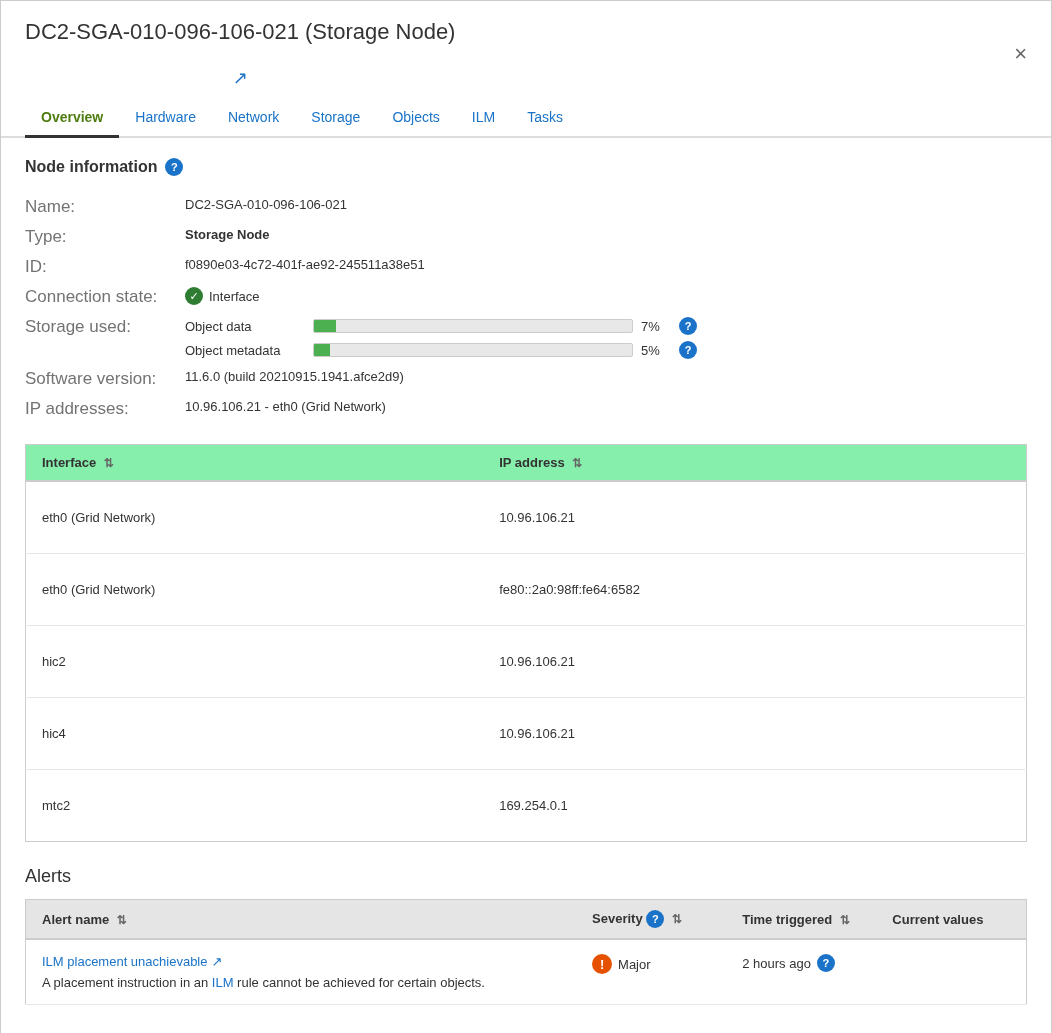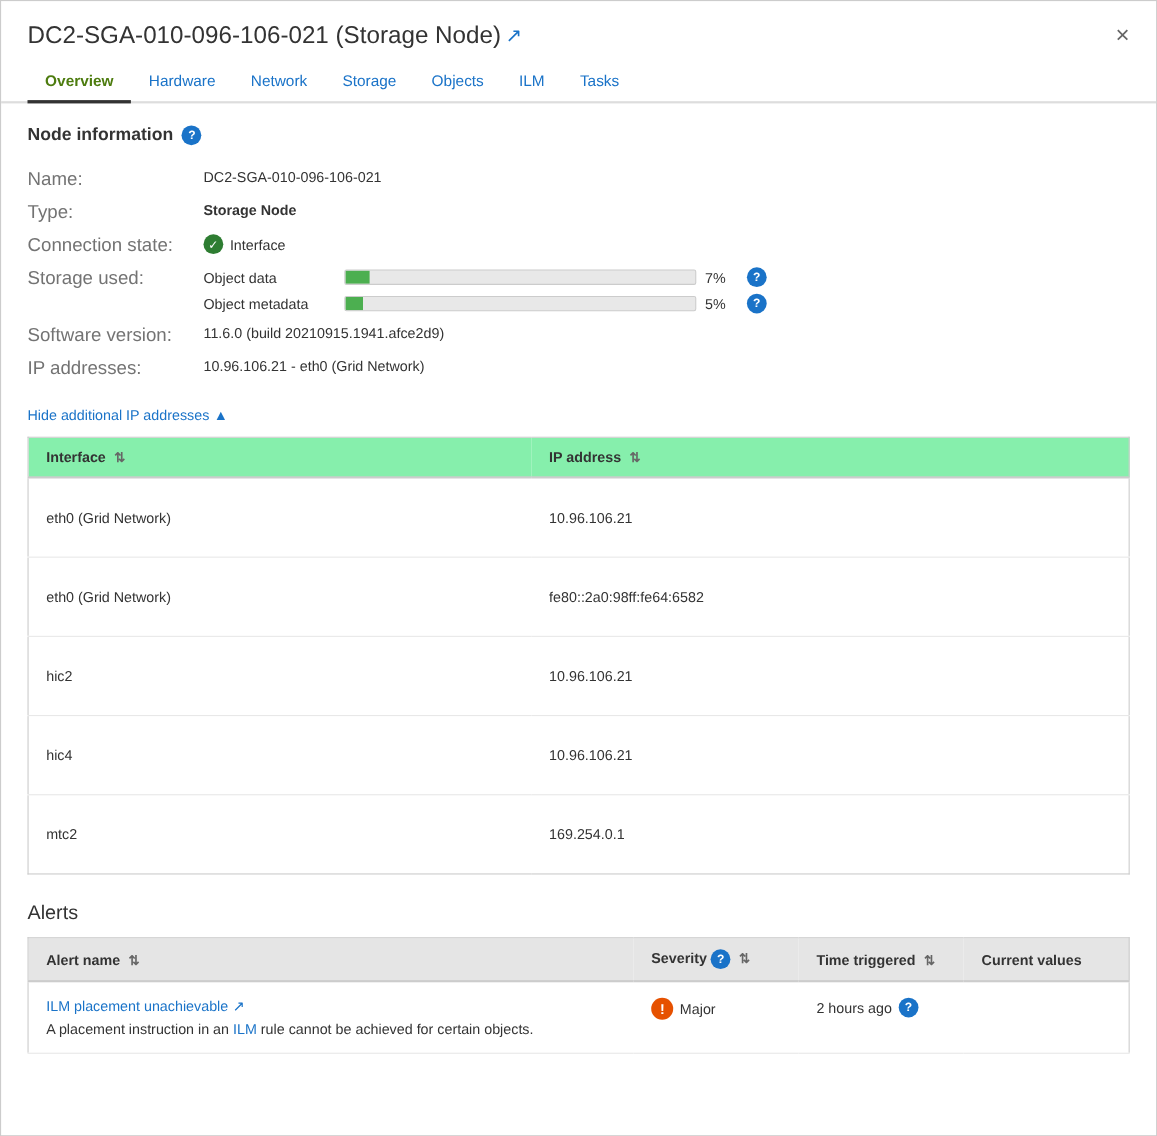--- a/index.html
+++ b/index.html
@@ -21,21 +21,22 @@
       padding: 18px 24px 10px 24px;
       border-bottom: none;
     }
 
     .modal-title {
       font-size: 22px;
       font-weight: 400;
       color: #333;
       display: flex;
       align-items: center;
-      gap: 4px;
+      gap: 22px;
+      flex-direction: column;
     }
 
     .external-link-icon {
       color: #1a73c8;
       font-size: 18px;
       cursor: pointer;
     }
 
     .close-btn {
       font-size: 22px;
@@ -336,20 +337,24 @@
       <div class="info-row">
         <div class="info-label">Name:</div>
         <div class="info-value">DC2-SGA-010-096-106-021</div>
       </div>
 
       <div class="info-row">
         <div class="info-label">Type:</div>
         <div class="info-value bold">Storage Node</div>
       </div>
 
+      <div class="info-row">
+        <div class="info-label">ID:</div>
+        <div class="info-value">f0890e03-4c72-401f-ae92-245511a38e51</div>
+      </div>
 
       <div class="info-row">
         <div class="info-label">Connection state:</div>
         <div class="info-value">
           <div class="connection-state">
             <span class="connected-icon">✓</span>
             <span>Interface</span>
           </div>
         </div>
       </div>
@@ -385,24 +390,20 @@
 
       <div class="info-row">
         <div class="info-label">IP addresses:</div>
         <div class="info-value">
           <span>10.96.106.21 - eth0 (Grid Network)</span>
         </div>
       </div>
 
     </div>
 
-    <a class="hide-ip-link">
-      <span>Hide additional IP addresses</span>
-      <span>▲</span>
-    </a>
 
     <table class="ip-table">
       <thead>
         <tr>
           <th>
             <span>Interface</span>
             <span class="sort-icon">⇅</span>
           </th>
           <th>
             <span>IP address</span>

